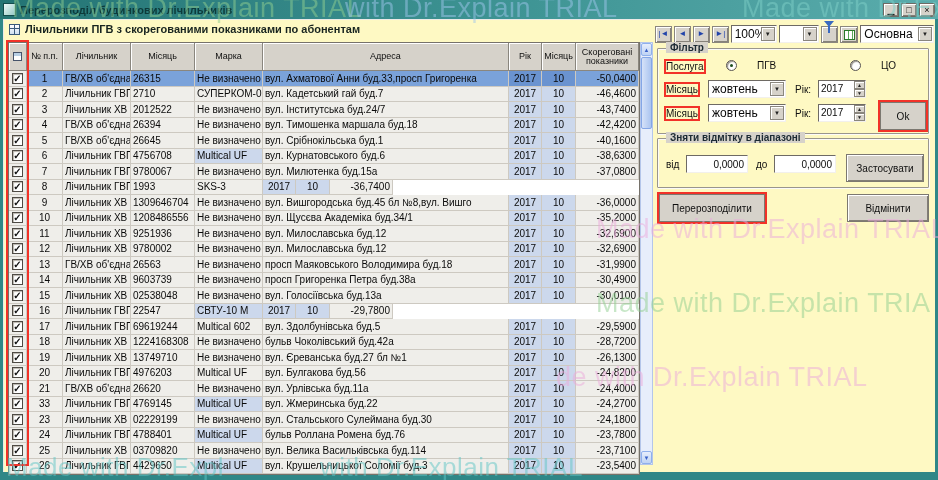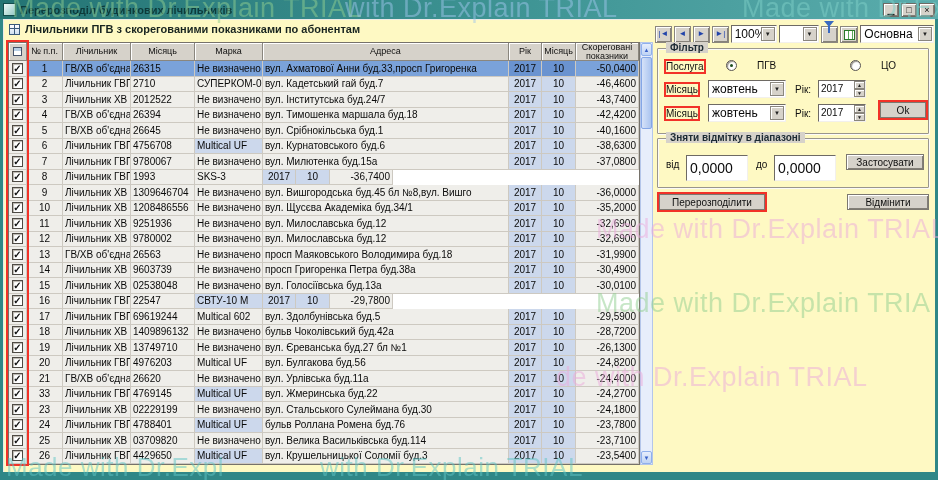--- a/index.html
+++ b/index.html
@@ -21,21 +21,21 @@
     box-shadow:inset 1px 1px 0 #eceae6}
 
   .panel-title{position:absolute;left:6px;top:4px;display:flex;align-items:center;gap:5px;
     font-size:11px;font-weight:bold;color:#18241f}
   .panel-icon{width:11px;height:11px;border:1px solid #3a5a7a;background:linear-gradient(#fff,#cfe0f0);position:relative}
   .panel-icon::before{content:"";position:absolute;left:0;top:3px;right:0;height:1px;background:#3a5a7a}
   .panel-icon::after{content:"";position:absolute;top:0;bottom:0;left:4px;width:1px;background:#3a5a7a}
 
   
   .grid{position:absolute;left:5px;top:23px;width:632px;border:1px solid #76726a;background:#fff;z-index:1}
-  .gh{display:flex;height:18px}
+  .gh{display:flex;height:28px}
   .gh .cell{background:#d6d2ca;border-right:1px solid #8a867e;border-bottom:1px solid #8a867e;
     box-shadow:inset 1px 1px 0 #fff;display:flex;align-items:center;justify-content:center;
     font-size:9px;line-height:9px;text-align:center;white-space:normal;padding:0 1px;color:#101010;overflow:hidden}
   .gbody .row{display:flex;height:15.5px}
   .gbody .cell{border-right:1px solid #cdc9c1;border-bottom:1px solid #cdc9c1;display:flex;align-items:center;
     padding:0 2px;font-size:10px;white-space:nowrap;overflow:hidden;color:#0a0a0a;background:#efeeea}
   .c-check{width:18px;justify-content:center;padding:0}
   .c-num{width:36px;justify-content:center}
   .c-meter{width:68px}
   .c-number{width:64px}
@@ -95,24 +95,24 @@
   .rdot{width:11px;height:11px;border-radius:50%;background:#fff;border:1px solid #5a5650;
     box-shadow:inset 1px 1px 1px #9a968e;position:relative;flex:none}
   .rdot.on::after{content:"";position:absolute;inset:3px;border-radius:50%;background:#1f4f1f}
   .spinner{position:absolute;height:18px;background:#fff;border:1px solid;
     border-color:#6e6a64 #f2f0ec #f2f0ec #6e6a64;display:flex}
   .spin-text{flex:1;font-size:10px;padding:2px 2px 0;color:#0a0a0a}
   .spin-btns{width:11px;display:flex;flex-direction:column}
   .spin-up,.spin-down{flex:1;background:#d6d2ca;border:1px solid #8a867e;box-shadow:inset 1px 1px 0 #fff;
     font-size:5px;line-height:6px;text-align:center;color:#222;padding:0}
   .spin-up::after{content:"▲"}.spin-down::after{content:"▼"}
-  .tin{position:absolute;height:26px;background:#fff;border:1px solid;
-    border-color:#6e6a64 #f2f0ec #f2f0ec #6e6a64;font-size:14px;font-family:inherit;
-    padding:0 3px;color:#0a0a0a}
-  .pbtn{position:absolute;height:16px;background:#d6d2ca;border:1px solid #7c7870;
+  .tin{position:absolute;height:18px;background:#fff;border:1px solid;
+    border-color:#6e6a64 #f2f0ec #f2f0ec #6e6a64;font-size:10px;font-family:inherit;
+    padding:0 3px;text-align:right;color:#0a0a0a}
+  .pbtn{position:absolute;height:28px;background:#d6d2ca;border:1px solid #7c7870;
     box-shadow:inset 1px 1px 0 #fff,inset -1px -1px 0 #827e76;font-size:10px;font-family:inherit;
     color:#101010;text-align:center;padding:0}
 
   .red-col{position:absolute;left:3px;top:21px;width:23px;height:426px;border:2px solid #f23228;
     z-index:26;pointer-events:none}
 
   
   .watermarks{position:absolute;inset:0;pointer-events:none;z-index:30;overflow:hidden}
   .wm{position:absolute;white-space:nowrap;opacity:.5;letter-spacing:.5px}
 </style>
@@ -369,21 +369,21 @@
       <div class="cell c-year">2017</div>
       <div class="cell c-month">10</div>
       <div class="cell c-val">-29,5900</div>
     </div>
         <div class="row">
       <div class="cell c-check">
             <span class="cb"></span>
           </div>
       <div class="cell c-num">18</div>
       <div class="cell c-meter">Лічильник ХВ на</div>
-      <div class="cell c-number">1409896132</div>
+      <div class="cell c-number">1224168308</div>
       <div class="cell c-brand">Не визначено</div>
       <div class="cell c-addr">бульв Чоколівський буд.42а</div>
       <div class="cell c-year">2017</div>
       <div class="cell c-month">10</div>
       <div class="cell c-val">-28,7200</div>
     </div>
         <div class="row">
       <div class="cell c-check">
             <span class="cb"></span>
           </div>

